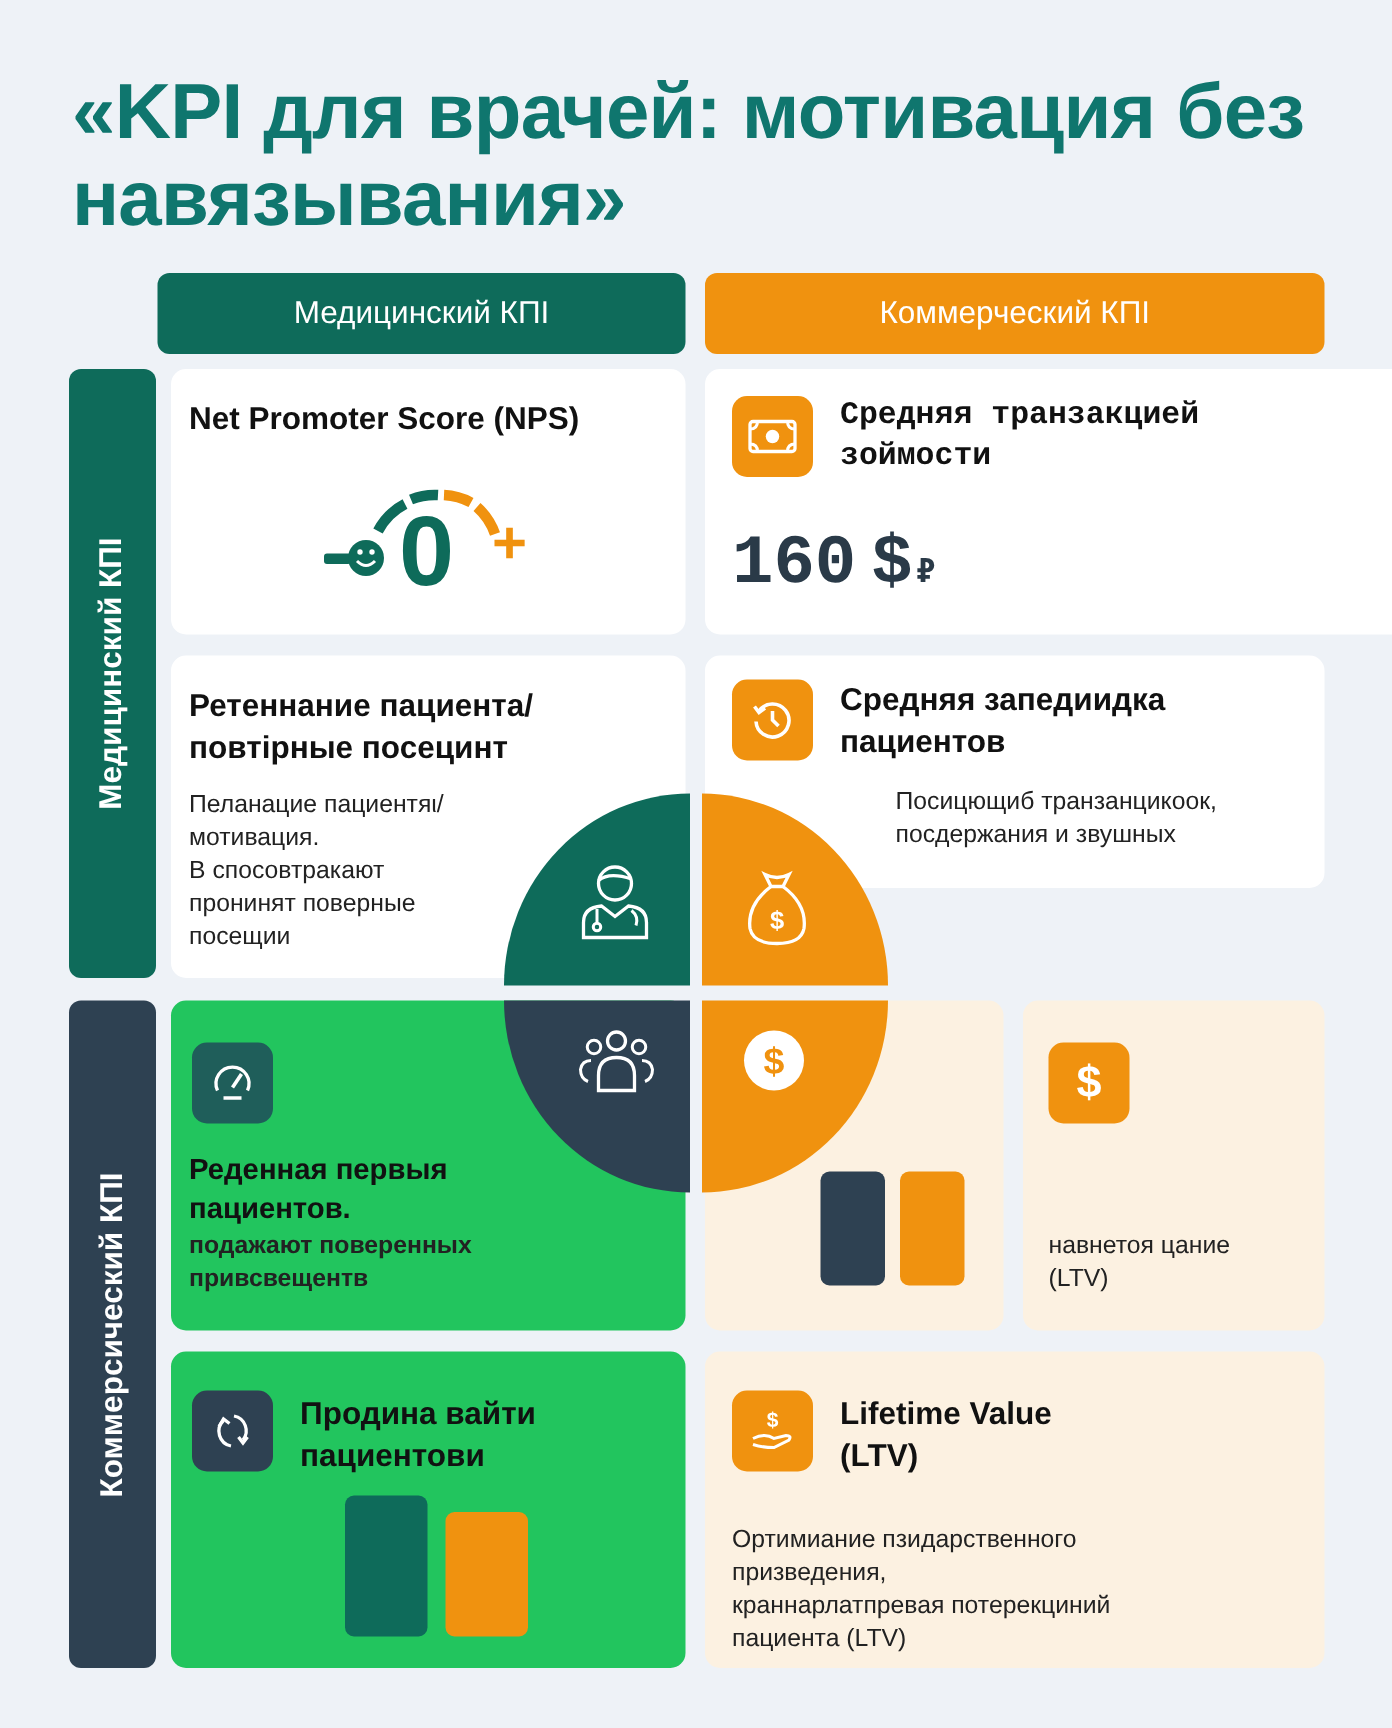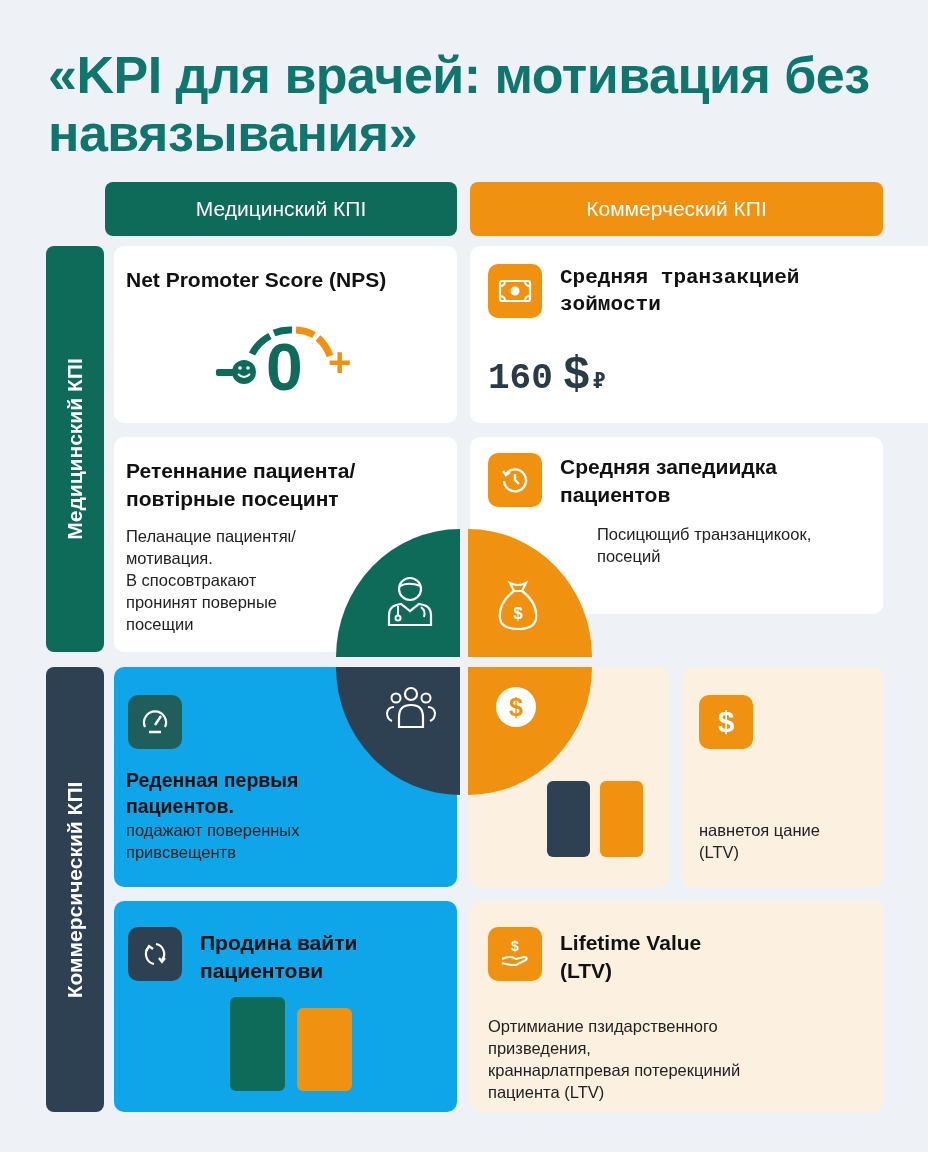--- a/index.html
+++ b/index.html
@@ -31,27 +31,27 @@
   .row-head.com { top: 667px; height: 445px; background: #2e4152; }
   .row-head span {
     transform: rotate(-90deg); white-space: nowrap; color: #fff;
     font-size: 21px; font-weight: 700;
   }
 
   .card {
     position: absolute; border-radius: 10px; overflow: hidden;
   }
   .card.white { background: #ffffff; }
-  .card.grey { background: #0ea5e9; }
+  .card.grey { background: #22c55e; }
   .card.cream { background: #fcf1e1; }
 
   .c-nps { left: 114px; top: 246px; width: 343px; height: 177px; text-align: right; }
   .c-avg { left: 470px; top: 246px; width: 471px; height: 177px; font-family: Liberation Mono, monospace; }
   .c-ret { left: 114px; top: 437px; width: 343px; height: 215px; }
-  .c-zap { left: 470px; top: 437px; width: 413px; height: 177px; }
+  .c-zap { left: 470px; top: 437px; width: 413px; height: 155px; }
   .c-red { left: 114px; top: 667px; width: 343px; height: 220px; }
   .c-bar1 { left: 470px; top: 667px; width: 199px; height: 220px; }
   .c-std { left: 682px; top: 667px; width: 201px; height: 220px; }
   .c-prod { left: 114px; top: 901px; width: 343px; height: 211px; }
   .c-ltv { left: 470px; top: 901px; width: 413px; height: 211px; }
 
   .h { font-weight: 700; color: #111; }
   .p { color: #222; }
 
   .icon-box {
@@ -113,21 +113,21 @@
 <div class="card white c-avg">
   <div class="icon-box orange" style="left:18px;top:18px;">
     <svg width="34" height="24" viewBox="0 0 34 24">
       <rect x="2" y="2" width="30" height="20" rx="2" stroke="#fff" stroke-width="2.2" fill="none"></rect>
       <circle cx="17" cy="12" r="4.5" fill="#fff"></circle>
       <path d="M2 7 Q7 7 7 2 M32 7 Q27 7 27 2 M2 17 Q7 17 7 22 M32 17 Q27 17 27 22" stroke="#fff" stroke-width="2" fill="none"></path>
     </svg>
   </div>
   <div class="h" style="position:absolute;left:90px;top:18px;font-size:21px;line-height:27px;width:300px;">Средняя транзакцией зоймости</div>
   <div style="position:absolute;left:18px;top:104px;display:flex;align-items:baseline;color:#2a3a48;font-weight:700;">
-    <span style="font-size:36px;">160</span>
+    <span style="font-size:46px;">160</span>
     <span style="font-size:46px;margin-left:10px;">$</span>
     <span style="font-size:22px;margin-left:2px;">₽</span>
   </div>
 </div>
 
 <div class="card white c-ret">
   <div class="h" style="position:absolute;left:12px;top:20px;font-size:21px;line-height:28px;width:320px;">Ретеннание пациента/ повтірные посецинт</div>
   <div class="p" style="position:absolute;left:12px;top:88px;font-size:16.5px;line-height:22px;">
     <div>Пеланацие пациентяι/</div>
     <div>мотивация.</div>
@@ -141,37 +141,37 @@
   <div class="icon-box orange" style="left:18px;top:16px;">
     <svg width="30" height="30" viewBox="0 0 30 30">
       <path d="M6 9 A11 11 0 1 1 4 16" stroke="#fff" stroke-width="2.4" fill="none"></path>
       <path d="M3 6 L6 10 L10 7" stroke="#fff" stroke-width="2.4" fill="none"></path>
       <path d="M15 9 V15 L19 19" stroke="#fff" stroke-width="2.4" fill="none"></path>
     </svg>
   </div>
   <div class="h" style="position:absolute;left:90px;top:16px;font-size:21px;line-height:28px;width:300px;">Средняя запедиидка пациентов</div>
   <div class="p" style="position:absolute;left:127px;top:86px;font-size:16.5px;line-height:22px;">
     <div>Посицющиб транзанцикоок,</div>
-    <div>посеций</div>
+    <div>посдержания и звушных</div>
   </div>
 </div>
 
 <div class="card grey c-red">
   <div class="icon-box teal" style="left:14px;top:28px;">
     <svg width="30" height="30" viewBox="0 0 30 30">
       <path d="M5 20 A11 11 0 1 1 25 20" stroke="#fff" stroke-width="2.2" fill="none"></path>
       <path d="M15 18 L21 9" stroke="#fff" stroke-width="2.4"></path>
       <path d="M9 25 H21" stroke="#fff" stroke-width="2.4"></path>
     </svg>
   </div>
   <div class="h" style="position:absolute;left:12px;top:100px;font-size:19.5px;line-height:26px;">
     <div>Реденная первыя</div>
     <div>пациентов.</div>
   </div>
-  <div class="p" style="position:absolute;left:12px;top:152px;font-size:16.5px;line-height:22px;">
+  <div class="p" style="position:absolute;left:12px;top:152px;font-size:16.5px;line-height:22px;font-weight:bold;">
     <div>подажают поверенных</div>
     <div>привсвещентв</div>
   </div>
 </div>
 
 <div class="card cream c-bar1">
   <div class="bar" style="left:77px;top:114px;width:43px;height:76px;background:#2e4152;"></div>
   <div class="bar" style="left:130px;top:114px;width:43px;height:76px;background:#f0920f;"></div>
 </div>
 

